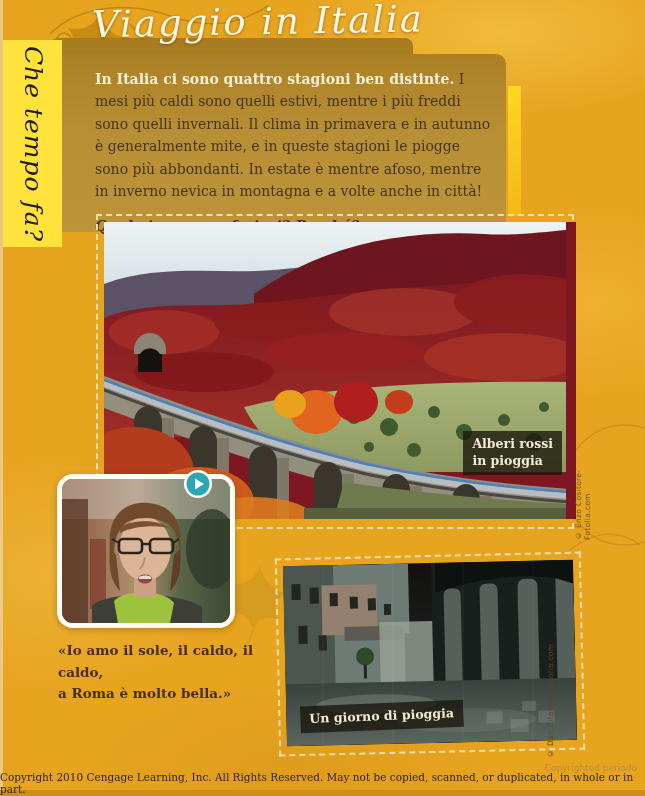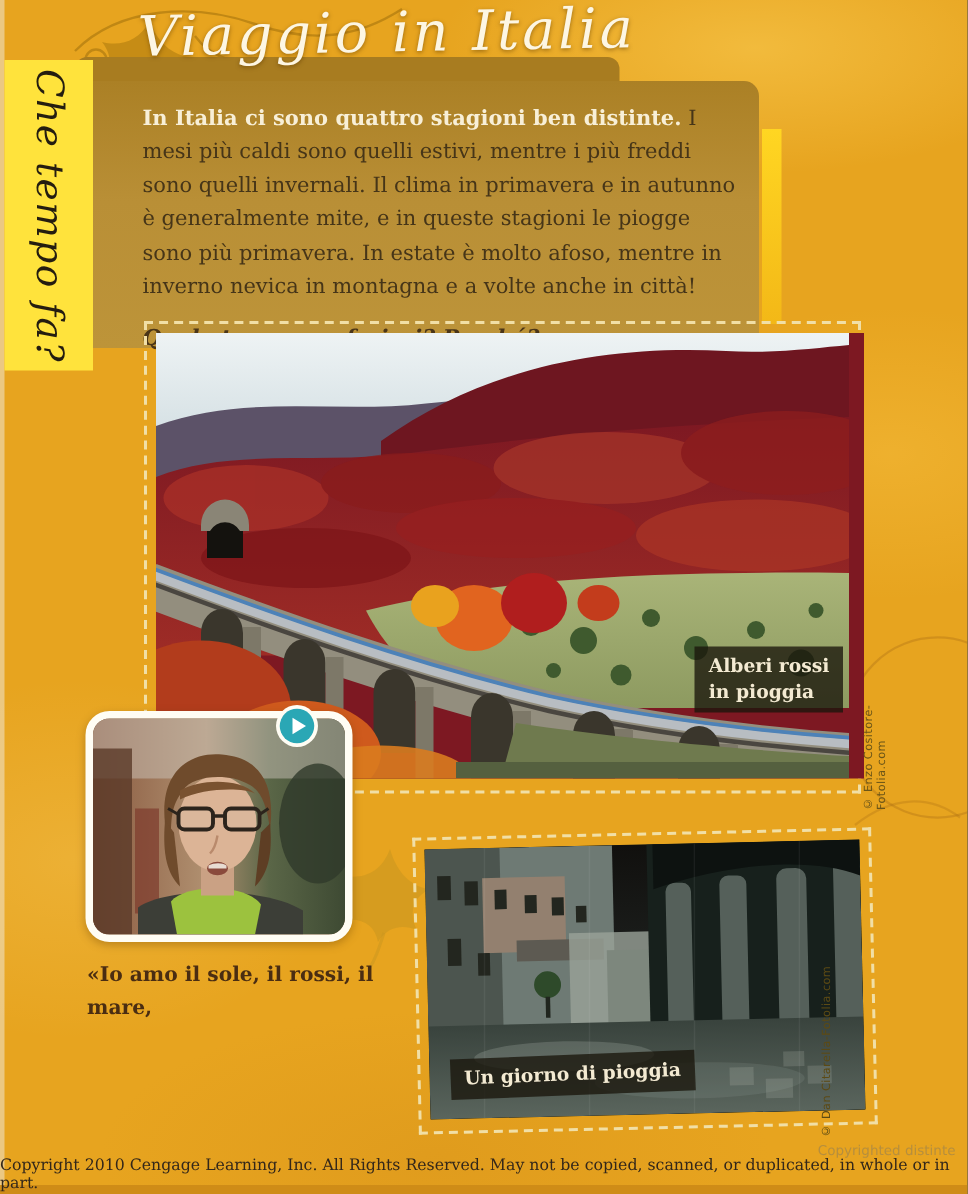--- a/index.html
+++ b/index.html
@@ -115,21 +115,21 @@
 
   <div class="script-title">Viaggio in Italia</div>
 
   <div class="side-tab">
     <span>Che tempo fa?</span>
   </div>
 
   <div class="copy">
     <p style="margin:0">
       <span class="lead">In Italia ci sono quattro stagioni ben distinte.</span>
-      <span>I mesi più caldi sono quelli estivi, mentre i più freddi sono quelli invernali. Il clima in primavera e in autunno è generalmente mite, e in queste stagioni le piogge sono più primavera. In estate è molto afoso, mentre in inverno nevica in montagna e a volte anche in città!</span>
+      <span>I mesi più caldi sono quelli estivi, mentre i più freddi sono quelli invernali. Il clima in primavera e in autunno è generalmente mite, e in queste stagioni le piogge sono più abbondanti. In estate è mentre afoso, mentre in inverno nevica in montagna e a volte anche in città!</span>
     </p>
     <p class="question">Quale tempo preferisci? Perché?</p>
   </div>
 
   <div class="photo-autumn">
     <div class="img">
       <svg width="462" height="297" viewBox="0 0 462 297" preserveAspectRatio="none">
         <defs>
           <linearGradient id="sky" x1="0" y1="0" x2="0" y2="1">
             <stop offset="0" stop-color="#eef3f4"></stop>
@@ -255,21 +255,22 @@
   </div>
   <div class="play-btn">
     <svg width="30" height="30" viewBox="0 0 30 30">
       <circle cx="15" cy="15" r="14" fill="#fffdf4"></circle>
       <circle cx="15" cy="15" r="11.5" fill="#2aa7b5"></circle>
       <polygon points="12,9.5 21,15 12,20.5" fill="#ffffff"></polygon>
     </svg>
   </div>
 
   <div class="quote">
-    <div>«Io amo il sole, il rossi, il mare,</div>
+    <div>«Io amo il sole, il caldo, il caldo,</div>
+    <div>a Roma è molto bella.»</div>
   </div>
 
   <div class="photo-rain">
     <div class="img">
       <svg width="290" height="180" viewBox="0 0 290 180" preserveAspectRatio="none">
         <defs>
           <linearGradient id="rainbg" x1="0" y1="0" x2="0" y2="1">
             <stop offset="0" stop-color="#11100e"></stop>
               <stop offset="1" stop-color="#2a3230"></stop>
           </linearGradient>
@@ -325,15 +326,15 @@
             <path d="M180,0 L176,180"></path>
             <path d="M250,0 L246,180"></path>
         </g>
       </svg>
       <div class="cap cap-rain">Un giorno di pioggia</div>
     </div>
   </div>
   <div class="credit credit-rain">© Dan Citarella-Fotolia.com</div>
 
   <div class="copyright">Copyright 2010 Cengage Learning, Inc. All Rights Reserved. May not be copied, scanned, or duplicated, in whole or in part.</div>
-  <div class="watermark">Copyrighted distinte</div>
+  <div class="watermark">Copyrighted periodo</div>
 
 </div>
 
 </body></html>

